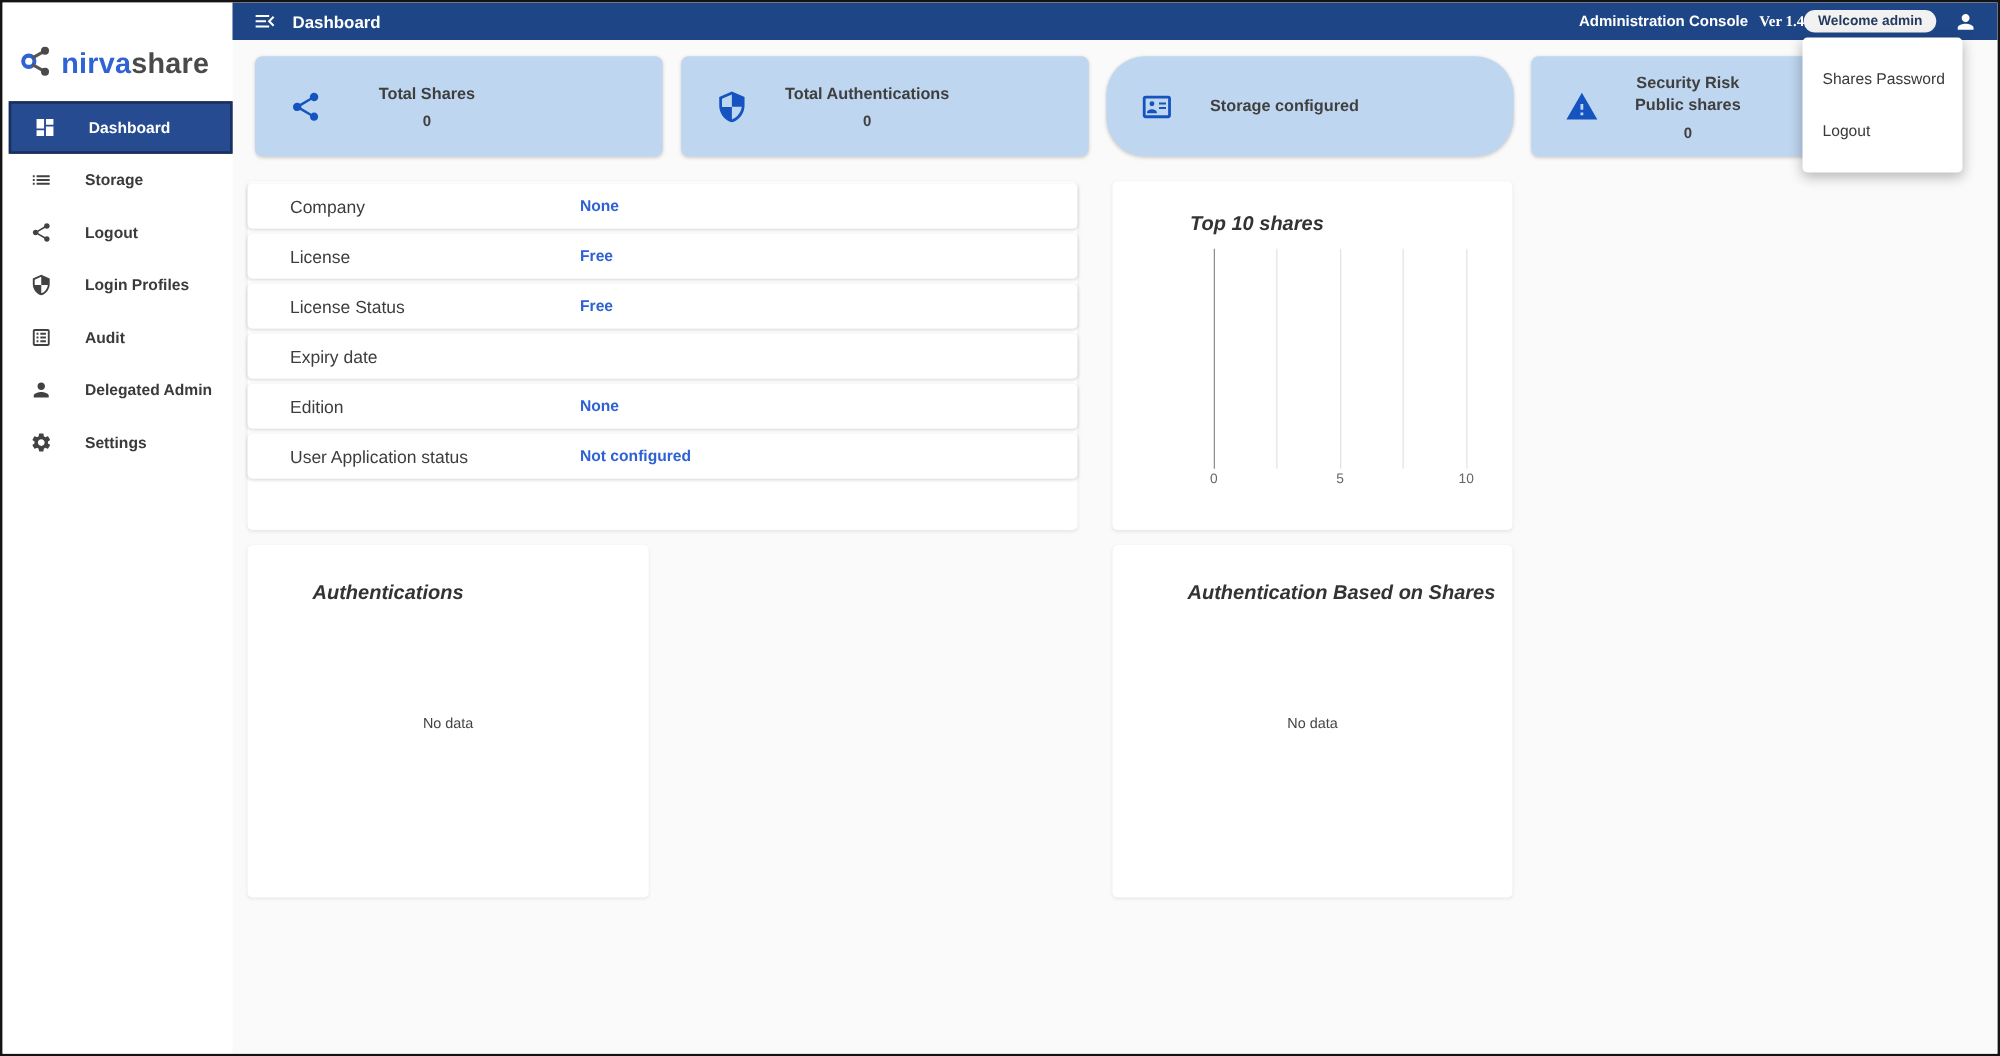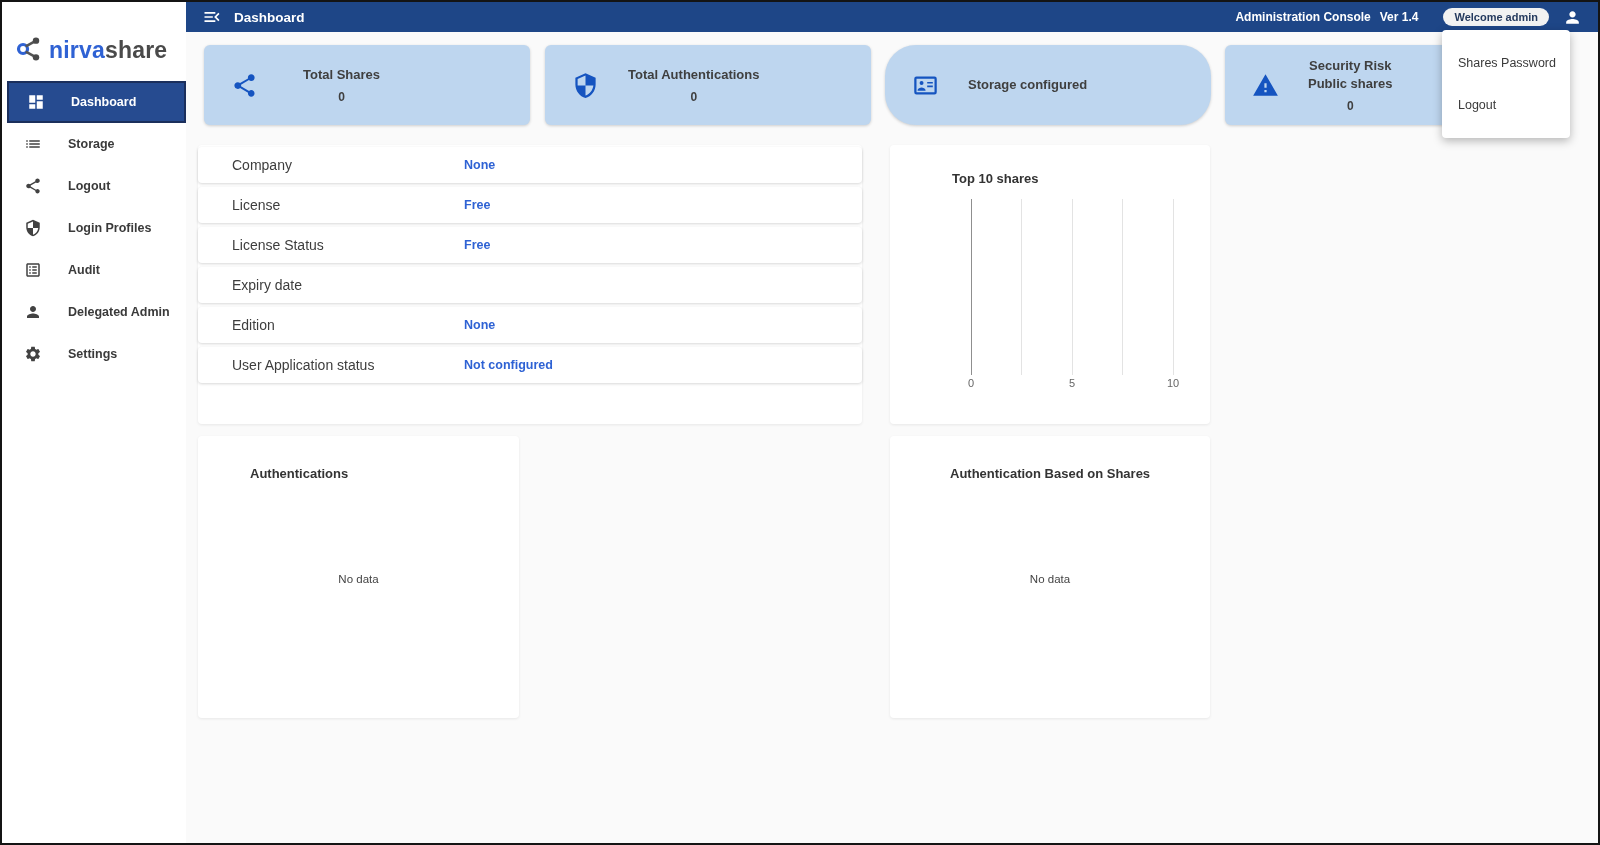--- a/index.html
+++ b/index.html
@@ -39,23 +39,23 @@
   .topbar {
     position: absolute; left: 184px; right: 0; top: 0; height: 30px;
     background: #1e4687; display: flex; align-items: center; z-index: 6;
     color: #fff;
   }
   .menu-btn { margin-left: 16px; width: 20px; height: 20px; cursor: pointer; display:flex; align-items:center; }
   .menu-btn svg { width: 20px; height: 20px; fill: #fff; }
   .topbar-title { margin-left: 12px; font-size: 13.5px; font-weight: 700; }
   .topbar-right { margin-left: auto; display: flex; align-items: center; padding-right: 16px; }
   .console-label { font-size: 12px; font-weight: 700; }
-  .version { font-size: 12px; font-weight: 600; margin-left: 9px; }
+  .version { font-size: 12px; font-weight: 600; margin-left: 9px; font-family: Liberation Serif, serif; }
   .welcome-pill {
-    margin-left: 25px; background: #f2f2f2; color: #253a5e;
+    margin-left: 0; background: #f2f2f2; color: #253a5e;
     font-size: 11px; font-weight: 600; border-radius: 10px;
     padding: 3px 11px; cursor: pointer;
   }
   .user-btn { margin-left: 14px; cursor: pointer; display:flex; align-items:center; }
   .user-btn svg { width: 19px; height: 19px; fill: #fff; }
 
   
   .main { position: absolute; left: 184px; top: 30px; right: 0; bottom: 0; background: #fafafa; }
 
   
@@ -85,21 +85,21 @@
   }
   .info-label { margin-left: 34px; font-size: 14px; color: #3d3d3d; }
   .info-value { position: absolute; left: 242px; font-size: 12.5px; font-weight: 600; color: #2e62d4; cursor: pointer; padding-left: 24px; }
 
   
   .panel {
     position: absolute; background: #fff; border-radius: 4px;
     box-shadow: 0 1px 3px rgba(0,0,0,.08);
   }
   .chart-panel { left: 704px; top: 113px; width: 320px; height: 279px; }
-  .panel-title { position: absolute; font-size: 13px; font-weight: 700; color: #333; }
+  .panel-title { position: absolute; font-size: 16px; font-weight: 700; color: #333; font-style: italic; }
   .chart-panel .panel-title { left: 62px; top: 26px; }
   .gridline { position: absolute; top: 54px; width: 1px; height: 176px; background: #e3e3e3; }
   .gridline.axis { background: #8f8f8f; }
   .tick { position: absolute; top: 232px; width: 24px; text-align: center; font-size: 11px; color: #666; }
 
   .authentications-panel { left: 12px; top: 404px; width: 321px; height: 282px; }
   .authentications-panel .panel-title { left: 52px; top: 30px; }
   .auth-shares-panel { left: 704px; top: 404px; width: 320px; height: 282px; }
   .auth-shares-panel .panel-title { left: 60px; top: 30px; }
   .no-data { position: absolute; top: 137px; width: 100%; text-align: center; font-size: 11.5px; color: #444; }

